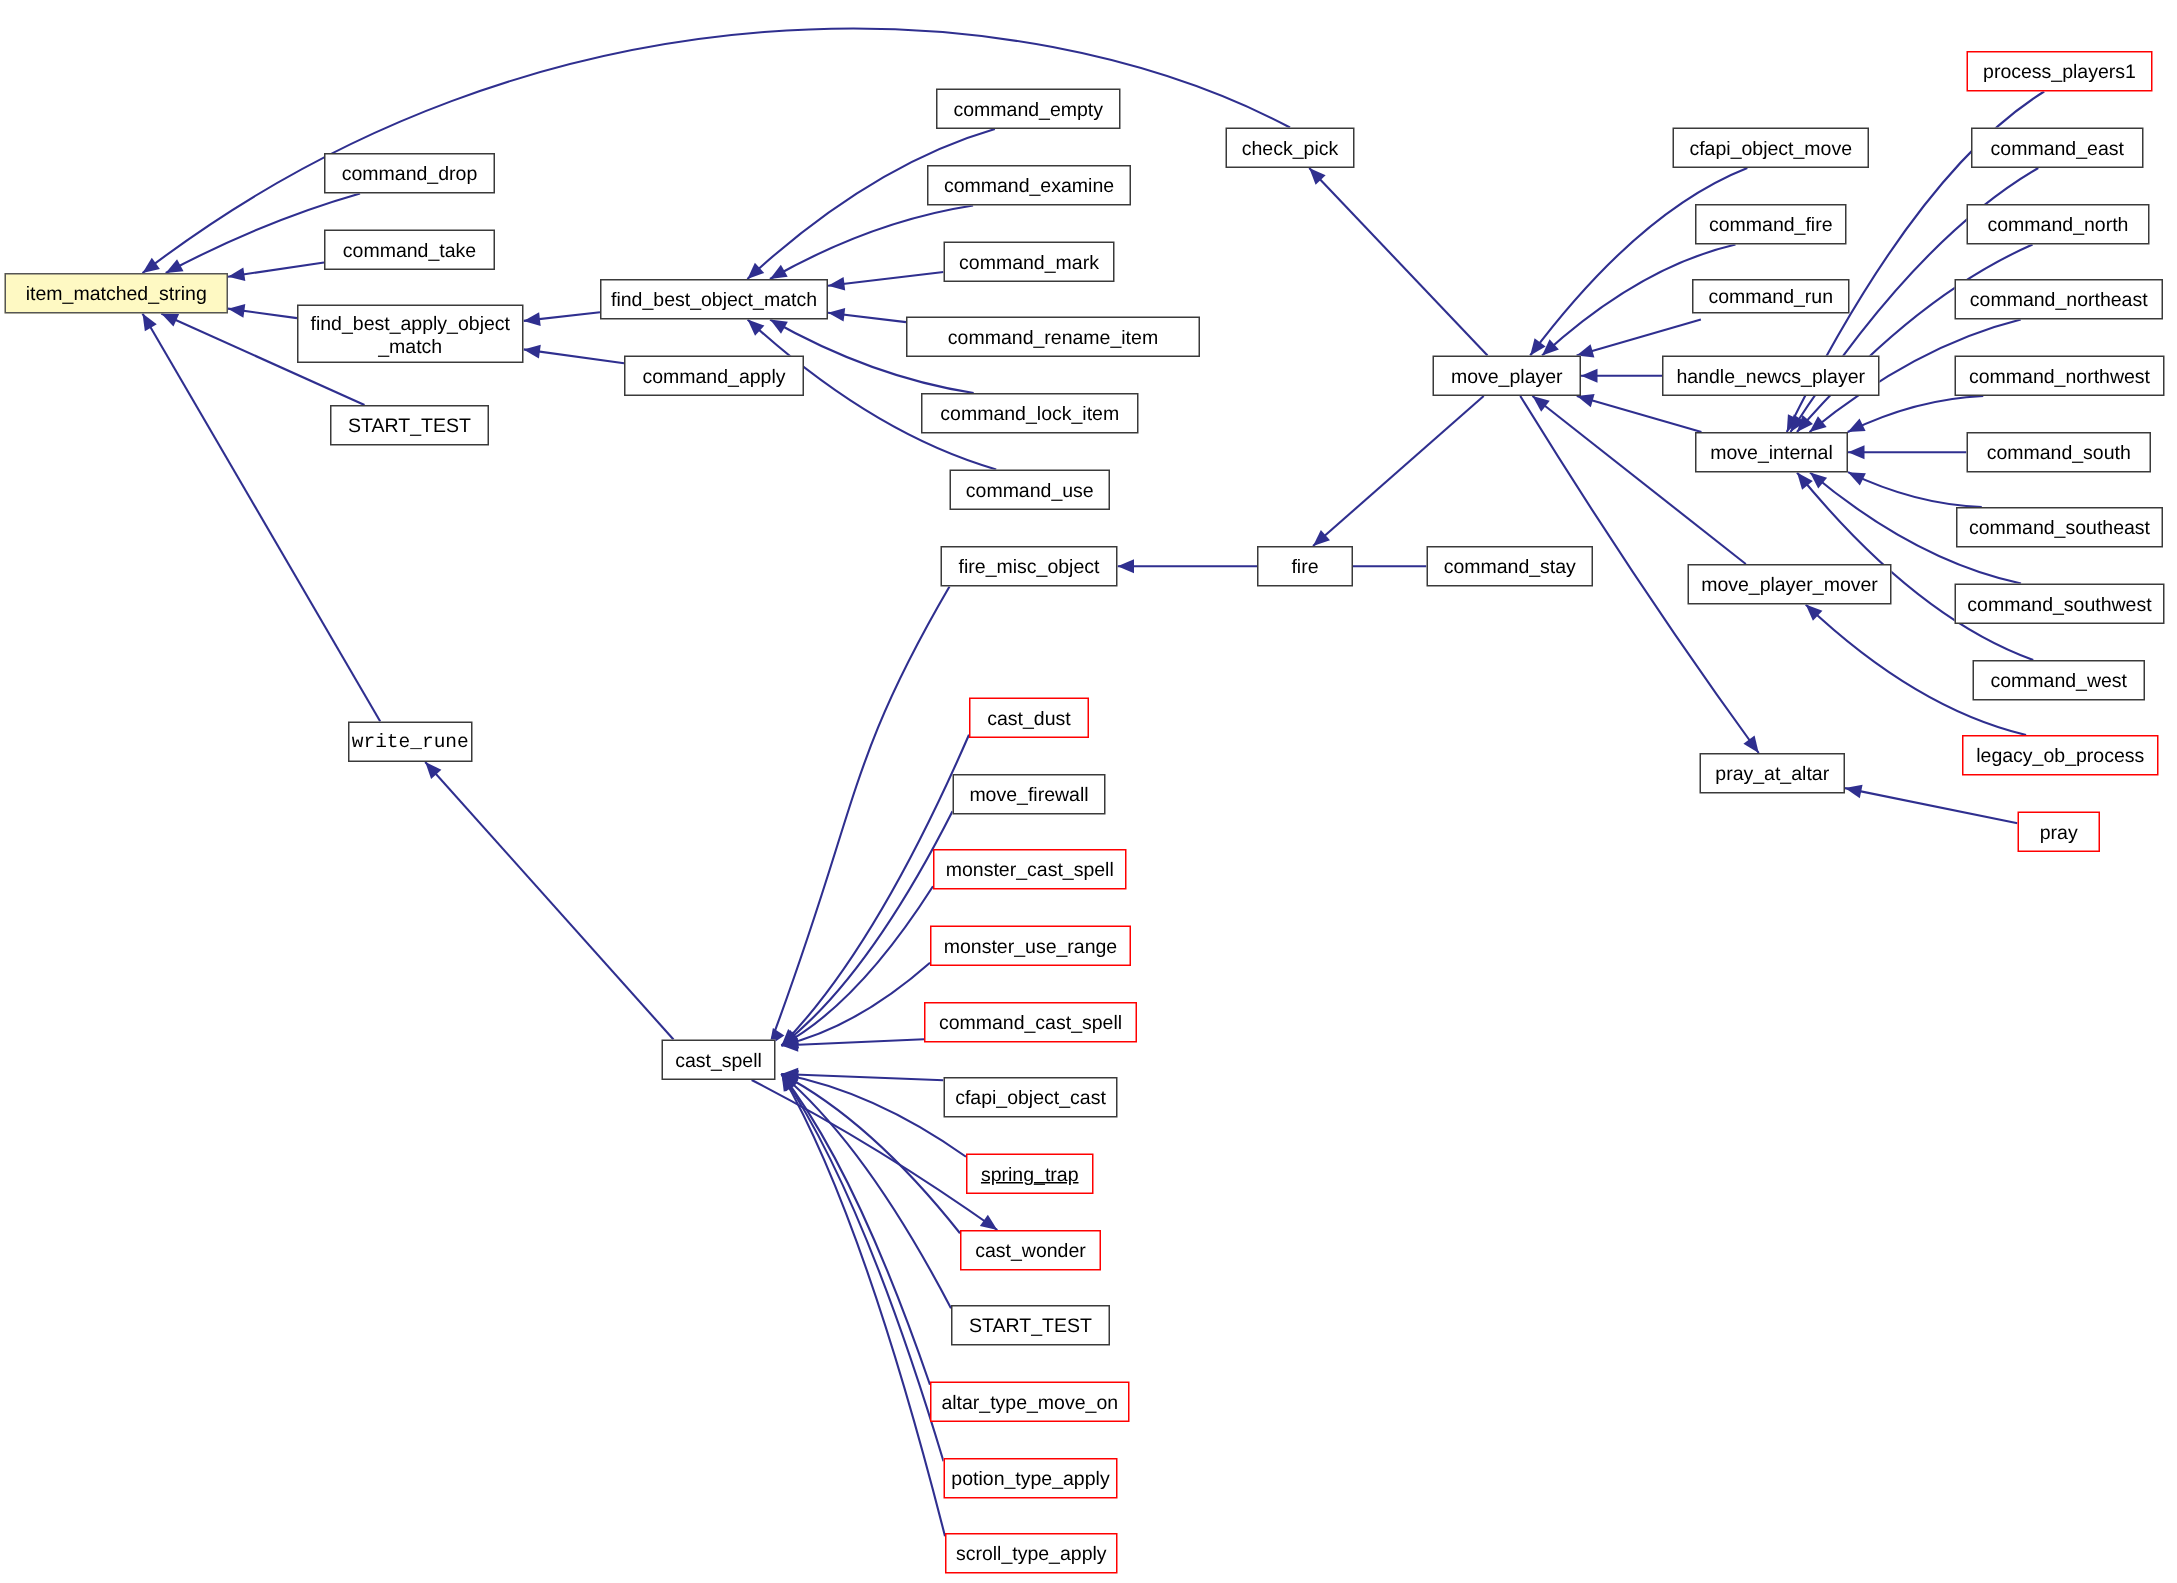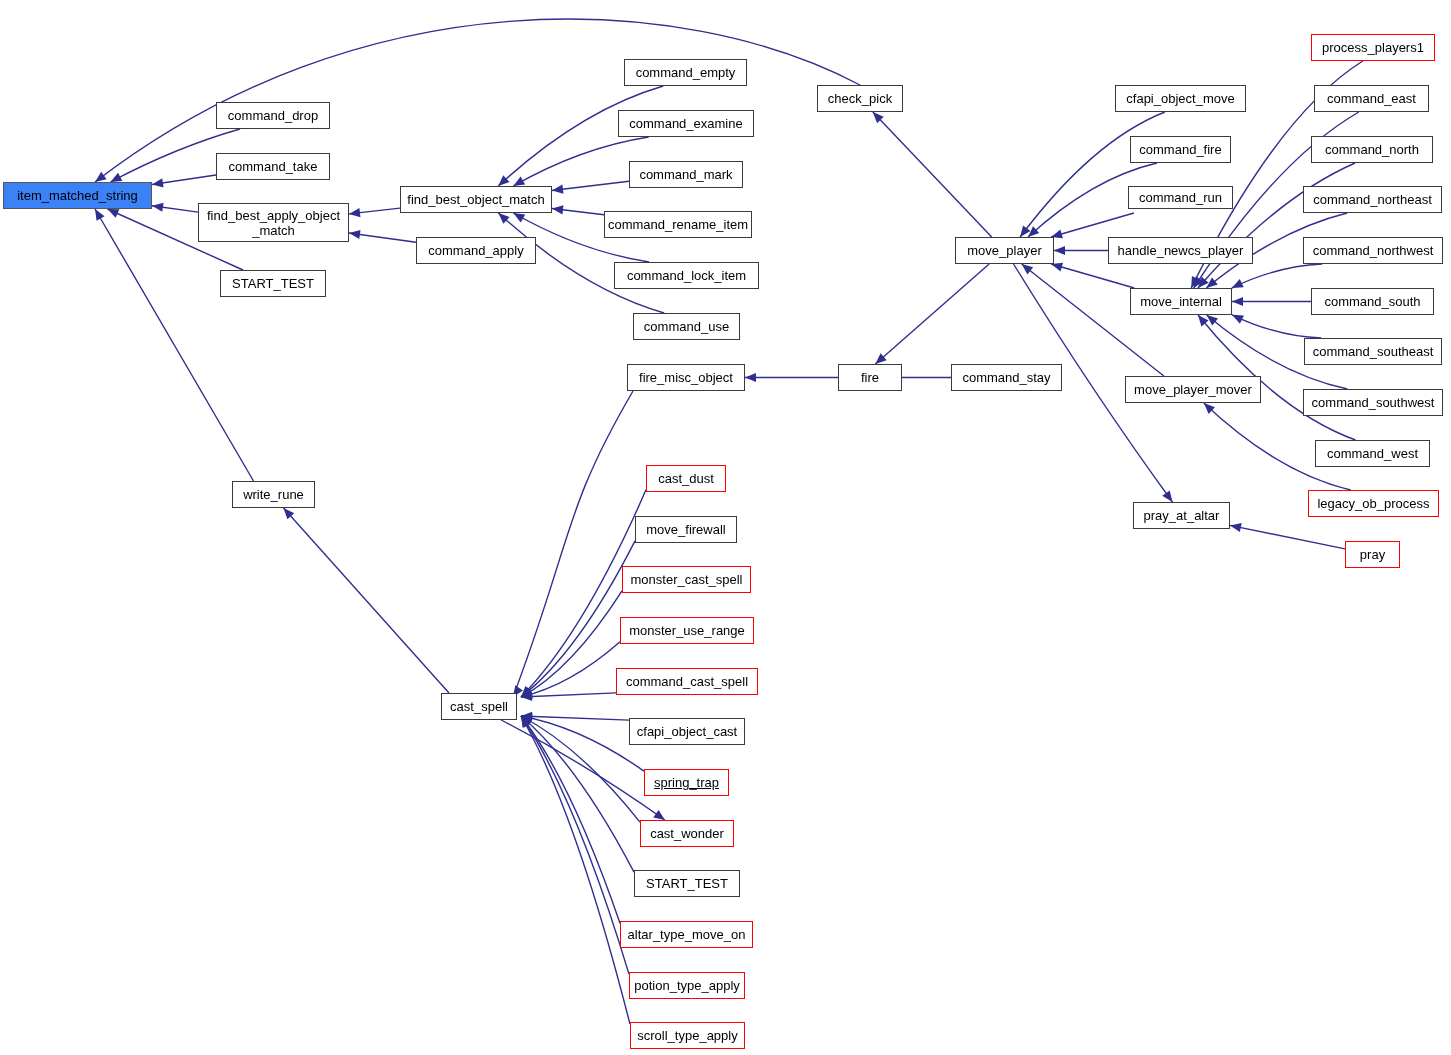--- a/index.html
+++ b/index.html
@@ -5,21 +5,21 @@
   html,body{margin:0;padding:0;background:#ffffff;}
   body{font-family:"Liberation Sans",sans-serif;}
   #graph-root{position:relative;width:1451px;height:1055px;background:#fff;overflow:hidden;}
   svg{position:absolute;left:0;top:0;width:1451px;height:1055px;}
   .edge{fill:none;stroke:#2f2f8f;stroke-width:1.4px;}
   .arrowhead{fill:#2f2f8f;stroke:none;}
   .nodebox{position:absolute;box-sizing:border-box;background:#ffffff;border:1px solid #3a3a3a;
            display:flex;align-items:center;justify-content:center;text-align:center;
            font-size:13px;color:#000;line-height:15px;white-space:pre-line;cursor:pointer;}
   .nodebox.red{border-color:#ff0000;}
-  .nodebox.hl{background:#3b82f6;border-color:#555;}
+  .nodebox.hl{background:#fef9c3;border-color:#555;}
 </style>
 </head>
 <body>
 
 <div id="graph-root">
   <svg id="edge-layer" viewBox="0 0 1451 1055" preserveAspectRatio="none" aria-hidden="true">
       <path d="M 860 85 C 680 -10, 360 -22, 95 182" class="edge"></path>
       <polygon points="95,182 101.19050711802987,171.80992533777982 106.60168673664029,179.25029731336917" class="arrowhead"></polygon>
       <path d="M 240.009375 129 Q 175.25 147.5 110.490625 182" class="edge"></path>
       <polygon points="110.490625,182 118.03605779097447,172.76818306090902 122.36172716718414,180.8878249525026" class="arrowhead"></polygon>
@@ -122,27 +122,27 @@
       <path d="M 630 1024.16 Q 575.5 810.08 521 716" class="edge"></path>
       <polygon points="521,716 530.4942335590025,723.2124565251452 522.5335092725528,727.8240580728866" class="arrowhead"></polygon>
     </svg>
   <div id="node-layer">
       <div class="nodebox hl" style="left: 3px; top: 182px; width: 149px; height: 27px;">item_matched_string</div>
       <div class="nodebox" style="left: 216px; top: 102px; width: 114px; height: 27px;">command_drop</div>
       <div class="nodebox" style="left: 216px; top: 153px; width: 114px; height: 27px;">command_take</div>
       <div class="nodebox" style="left: 198px; top: 203px; width: 151px; height: 39px;">find_best_apply_object
 _match</div>
       <div class="nodebox" style="left: 220px; top: 270px; width: 106px; height: 27px;">START_TEST</div>
-      <div class="nodebox" style="left: 232px; top: 481px; width: 83px; height: 27px;">write_rune</div>
+      <div class="nodebox" style="left: 232px; top: 481px; width: 83px; height: 27px; font-family: Liberation Mono, monospace;">write_rune</div>
       <div class="nodebox" style="left: 400px; top: 186px; width: 152px; height: 27px;">find_best_object_match</div>
       <div class="nodebox" style="left: 416px; top: 237px; width: 120px; height: 27px;">command_apply</div>
       <div class="nodebox" style="left: 624px; top: 59px; width: 123px; height: 27px;">command_empty</div>
       <div class="nodebox" style="left: 618px; top: 110px; width: 136px; height: 27px;">command_examine</div>
       <div class="nodebox" style="left: 629px; top: 161px; width: 114px; height: 27px;">command_mark</div>
-      <div class="nodebox" style="left: 604px; top: 211px; width: 148px; height: 27px;">command_rename_item</div>
+      <div class="nodebox" style="left: 604px; top: 211px; width: 196px; height: 27px;">command_rename_item</div>
       <div class="nodebox" style="left: 614px; top: 262px; width: 145px; height: 27px;">command_lock_item</div>
       <div class="nodebox" style="left: 633px; top: 313px; width: 107px; height: 27px;">command_use</div>
       <div class="nodebox" style="left: 627px; top: 364px; width: 118px; height: 27px;">fire_misc_object</div>
       <div class="nodebox" style="left: 838px; top: 364px; width: 64px; height: 27px;">fire</div>
       <div class="nodebox" style="left: 951px; top: 364px; width: 111px; height: 27px;">command_stay</div>
       <div class="nodebox" style="left: 817px; top: 85px; width: 86px; height: 27px;">check_pick</div>
       <div class="nodebox" style="left: 955px; top: 237px; width: 99px; height: 27px;">move_player</div>
       <div class="nodebox" style="left: 1115px; top: 85px; width: 131px; height: 27px;">cfapi_object_move</div>
       <div class="nodebox" style="left: 1130px; top: 136px; width: 101px; height: 27px;">command_fire</div>
       <div class="nodebox" style="left: 1128px; top: 186px; width: 105px; height: 23px;">command_run</div>

